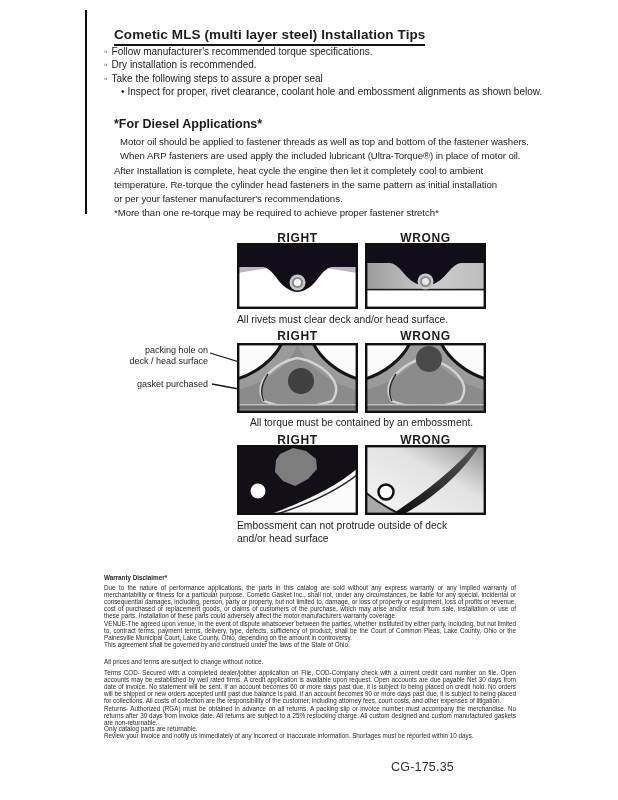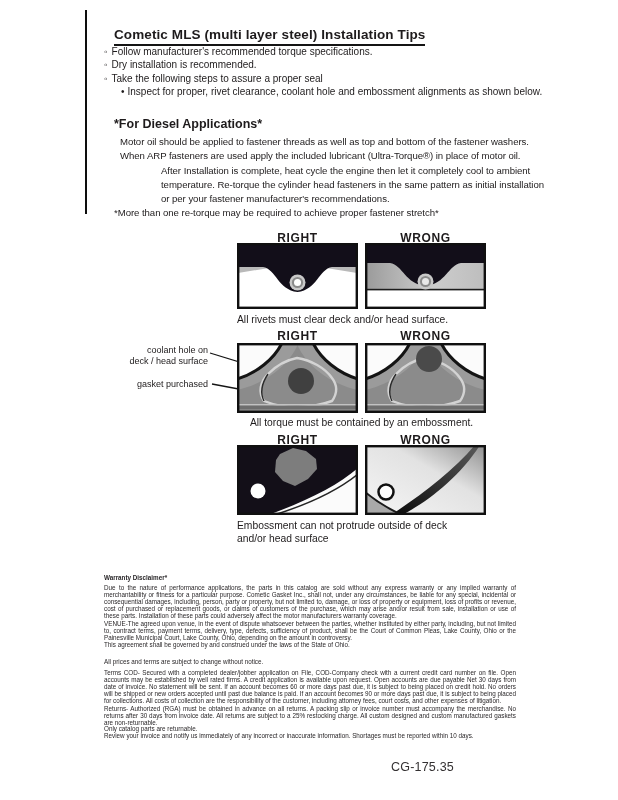--- a/index.html
+++ b/index.html
@@ -22,21 +22,21 @@
   .tips{left:104px;top:45px;font-size:10px;line-height:13.4px;width:470px;}
   .b-row{white-space:pre-line;}
   .b-row::before{content:"◦";margin-right:4px;font-size:10px;}
   .sb-row{padding-left:17px;white-space:pre-line;}
   .sb-row::before{content:"•";margin-right:3px;}
 
   
   .diesel-h{left:114px;top:117px;font-size:12.5px;font-weight:bold;}
   .para{font-size:9.6px;line-height:14px;letter-spacing:-.05px;white-space:pre-line;width:440px;}
   .p1{left:114px;top:135px;margin-left:6px;}
-  .p2{left:114px;top:164px;margin-left:47px;}
+  .p2{left:114px;top:164px;}
   .pnote{left:114px;top:206px;}
 
   
   .fig-label{width:121px;text-align:center;font-size:12px;font-weight:bold;letter-spacing:.6px;}
   .fig-img{width:121px;height:66px;}
   .fig-img svg{display:block;width:121px;height:66px;}
   .caption{font-size:10.3px;line-height:13px;white-space:pre-line;}
 
   .r1-right-label{left:237px;top:231px;}
   .r1-wrong-label{left:365px;top:231px;}
@@ -130,21 +130,21 @@
     <circle cx="60.5" cy="38.5" r="5.6" fill="#8b8b8b"></circle>
     <circle cx="60.5" cy="38.5" r="3.5" fill="#e8e8e8"></circle>
     <rect x="1.2" y="1.2" width="118.6" height="63.6" fill="none" stroke="#101010" stroke-width="2.4"></rect>
   </svg>
 </div>
 <div class="abs caption r1-caption">All rivets must clear deck and/or head surface.</div>
 
 <div class="abs fig-label r2-right-label">RIGHT</div>
 <div class="abs fig-label r2-wrong-label">WRONG</div>
 
-<div class="abs anno anno-coolant">coolant hole on
+<div class="abs anno anno-coolant">packing hole on
 deck / head surface</div>
 <div class="abs anno anno-emboss">gasket purchased</div>
 <svg class="abs leader-lines" viewBox="0 0 280 75">
   <line x1="110" y1="18" x2="201" y2="46" stroke="#151515" stroke-width="1.3"></line>
   <line x1="112" y1="49" x2="160" y2="58" stroke="#151515" stroke-width="1.3"></line>
 </svg>
 
 <div class="abs fig-img r2-left">
   <svg viewBox="0 0 121 70">
     <rect x="0" y="0" width="121" height="70" fill="#9b9b9b"></rect>

